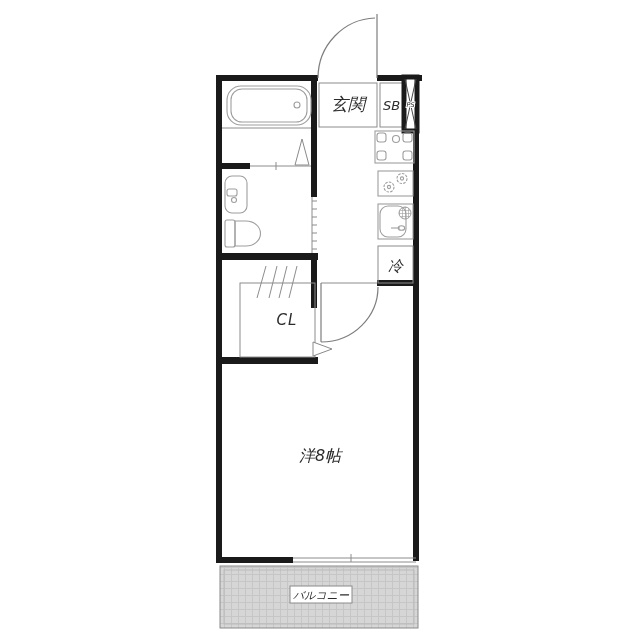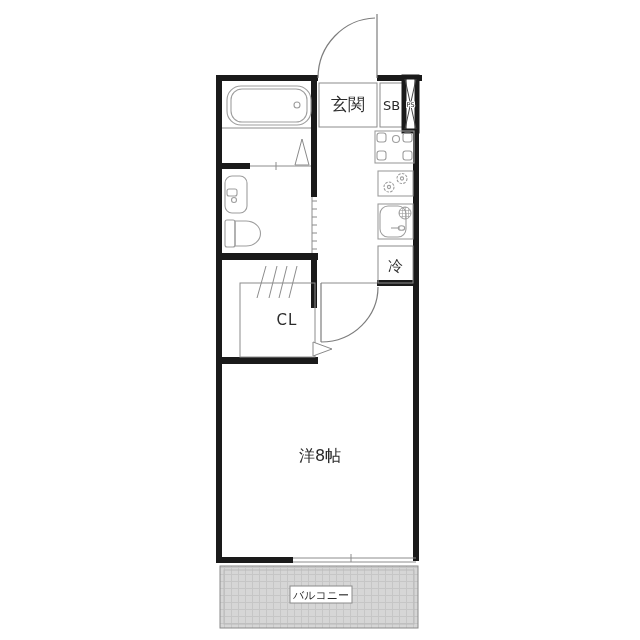--- a/index.html
+++ b/index.html
@@ -1,16 +1,16 @@
 <!DOCTYPE html>
 <html style="--wall: #1a1a1a; --line: #8c8c8c; --fixture: #9e9e9e; --text: #2b2b2b; --balcony_fill: #d6d6d6; --balcony_grid: #c6c6c6; --background: #ffffff;"><head>
 <meta charset="utf-8">
 <style>
   html,body{margin:0;padding:0;background:#fff;}
-  .stage{position:relative;width:516px;height:640px;background:var(--background,#fff);overflow:hidden;}
+  .stage{position:relative;width:516px;height:640px;background:var(--background,#fff);overflow:hidden;font-style:italic;}
   svg{display:block;}
   .wall{fill:var(--wall,#1a1a1a);stroke:none;}
   .wallstroke{fill:#ffffff;stroke:var(--wall,#1a1a1a);stroke-width:5;}
   .thin{stroke:var(--line,#8c8c8c);stroke-width:1;fill:none;}
   .fix{stroke:var(--fixture,#9e9e9e);stroke-width:1.1;fill:none;}
   .door{stroke:#7d7d7d;stroke-width:1.2;fill:none;}
   .tri{stroke:#8a8a8a;stroke-width:1;fill:#ffffff;}
   .xline{stroke:#474747;stroke-width:1;fill:none;}
   .balc-outer{stroke:#8a8a8a;stroke-width:1;}
   .balc-inner{stroke:#b9b9b9;stroke-width:1;fill:none;}

